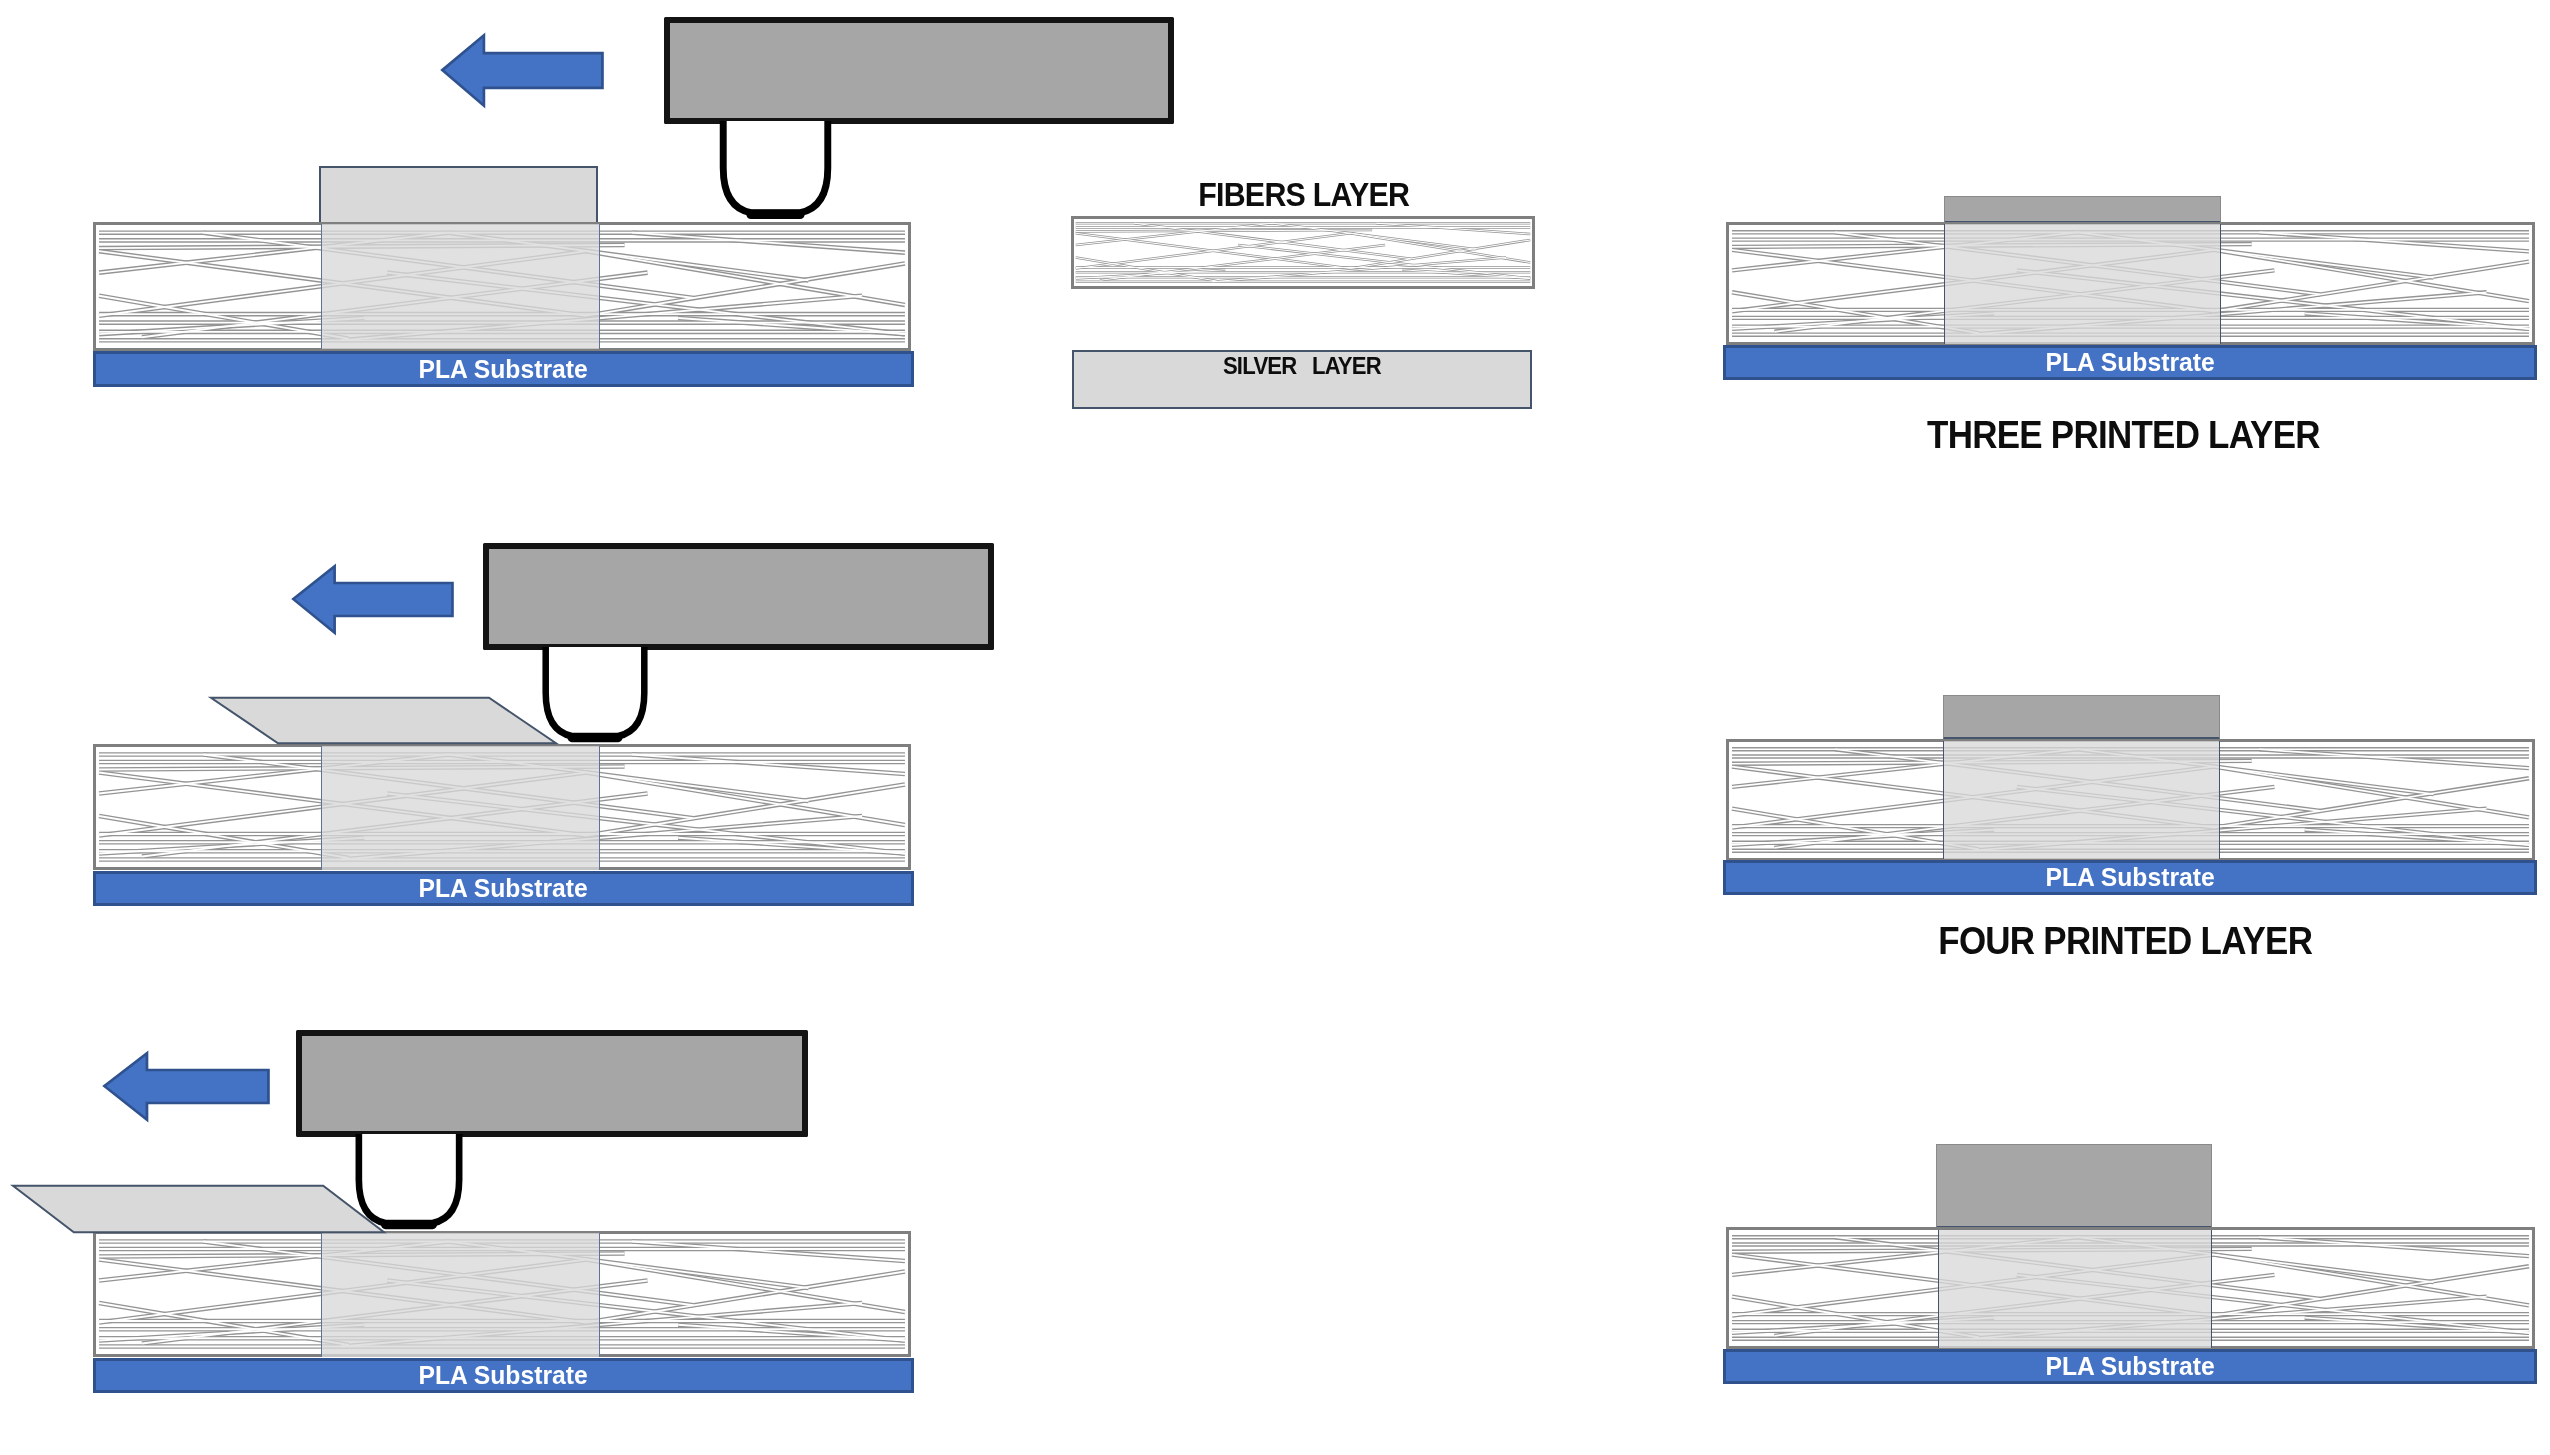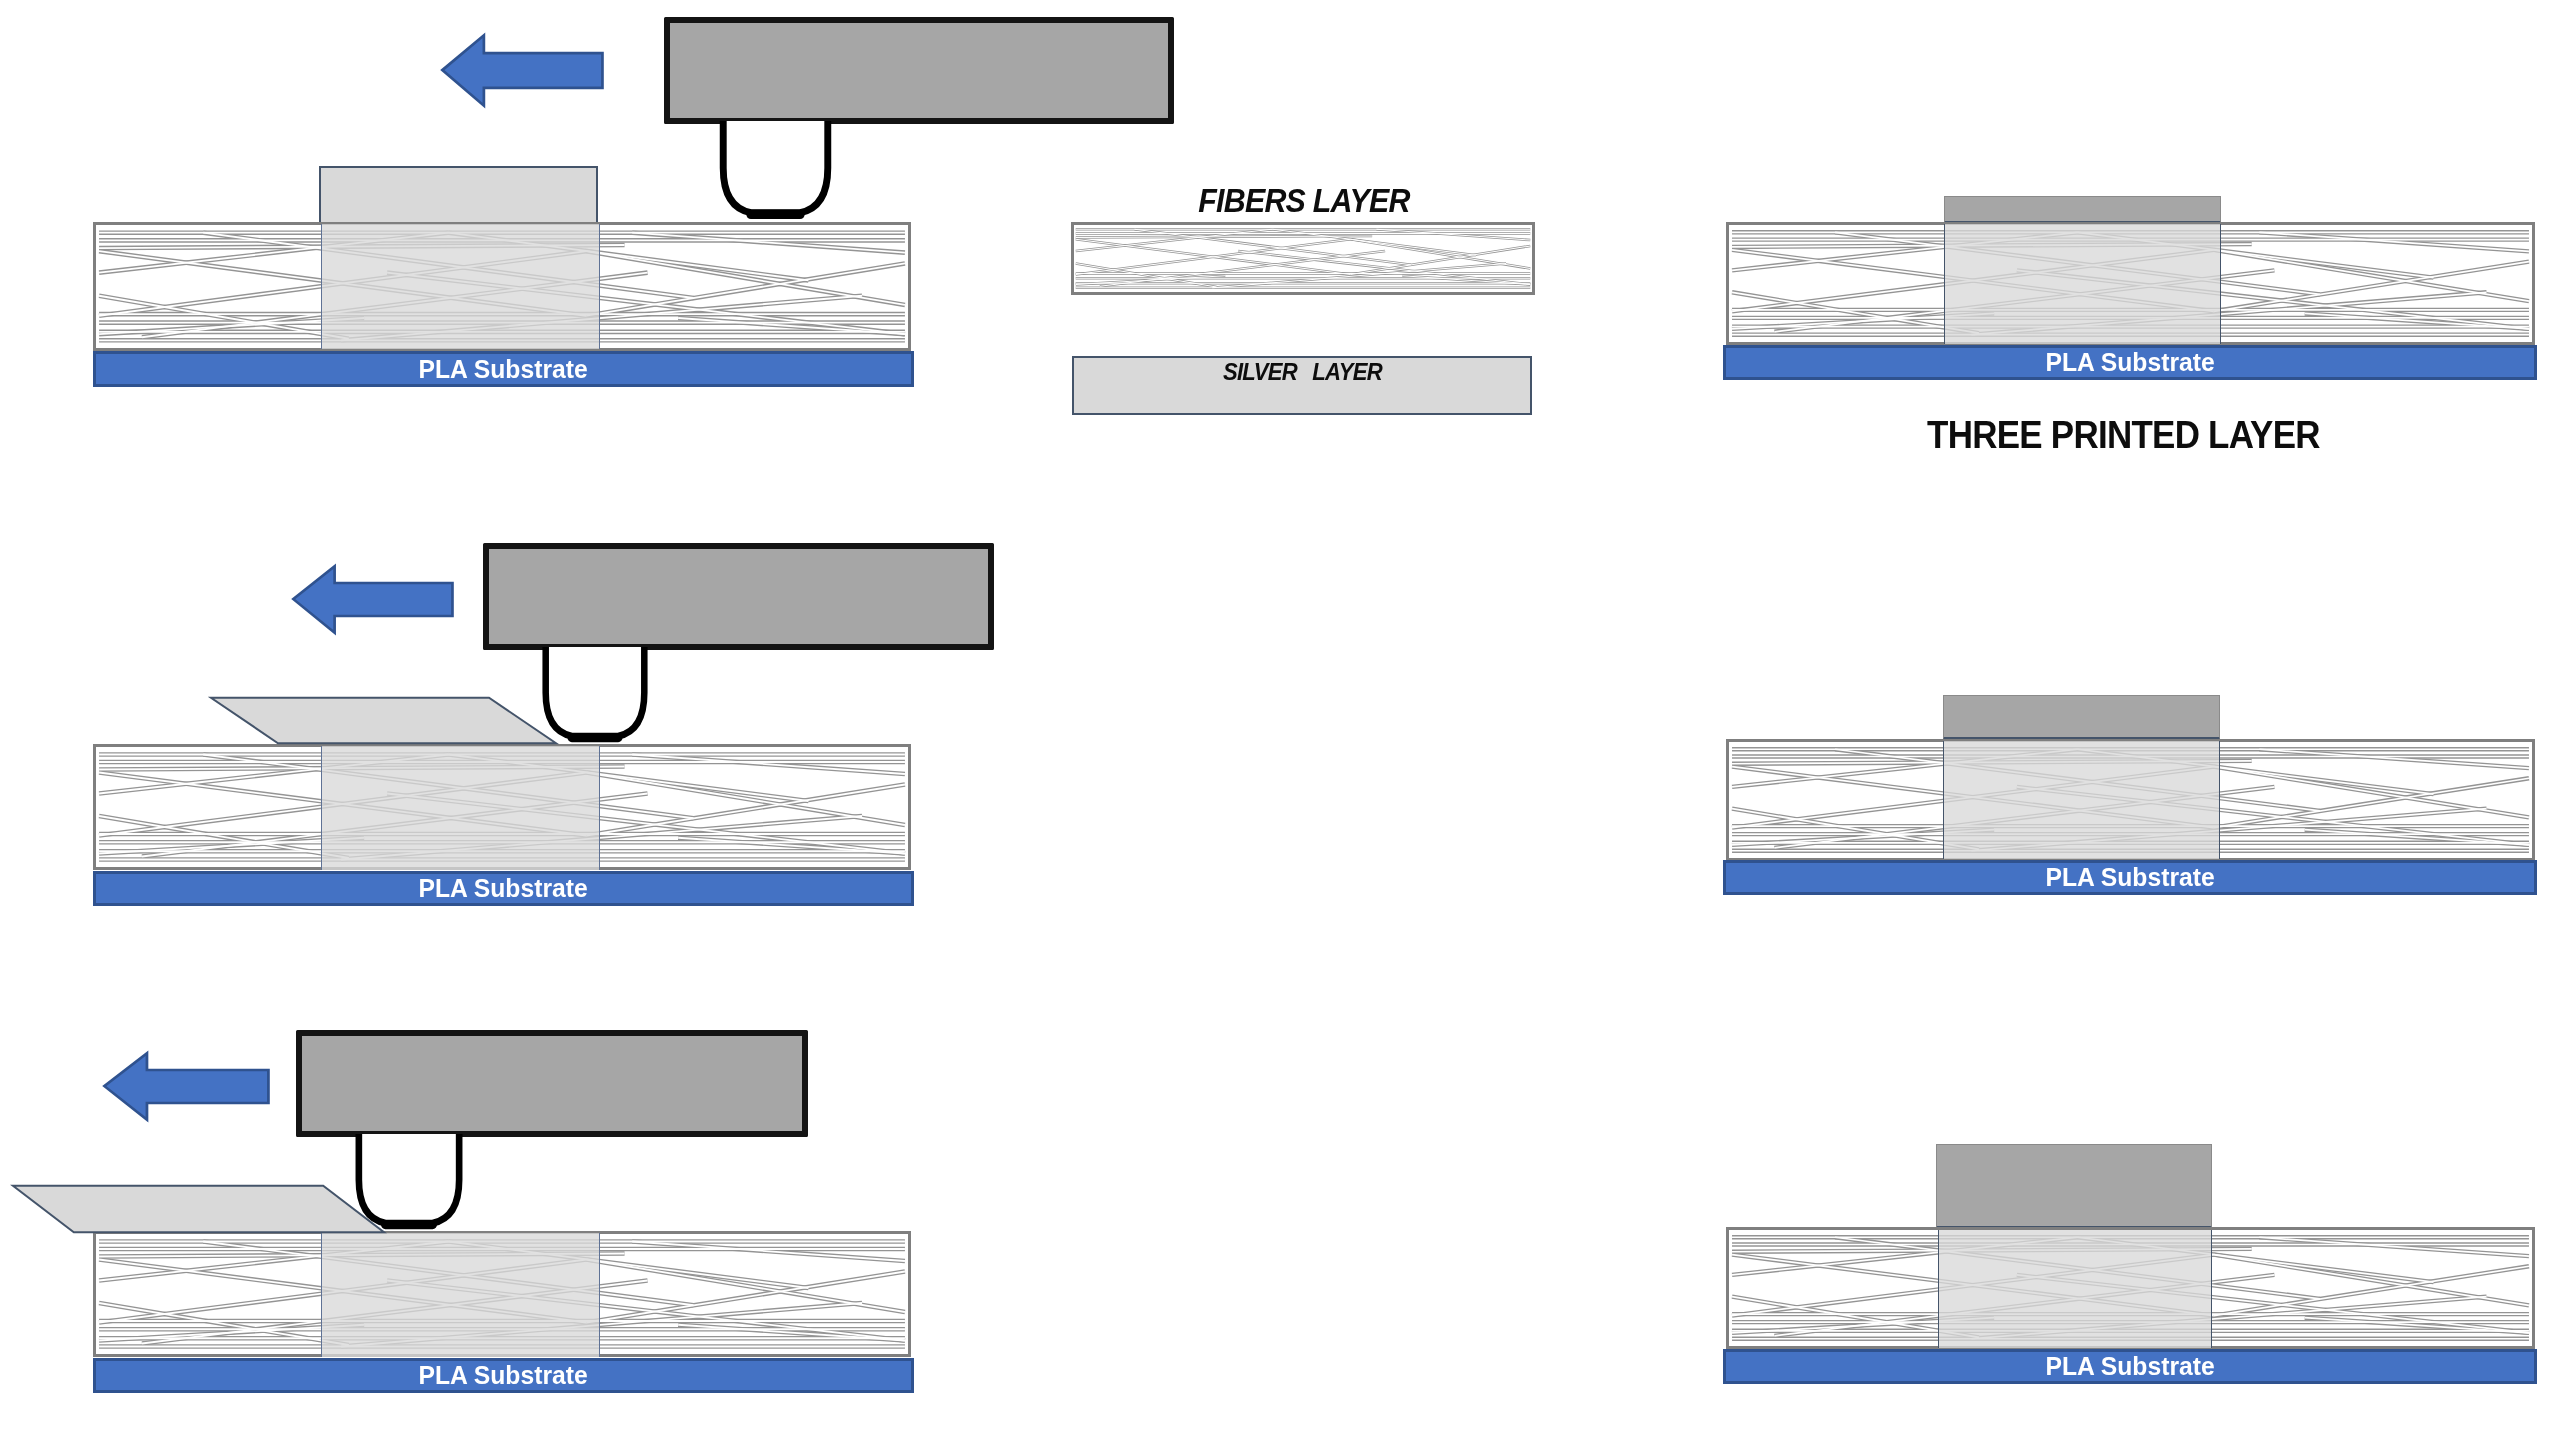--- a/index.html
+++ b/index.html
@@ -122,21 +122,21 @@
   </svg>
   <svg class="shape" style="left:350px;top:216px;width:118px;height:99px;" viewBox="0 0 160 130" preserveAspectRatio="none">
     <path d="M12 0 V60 Q12 110 48 117 H112 Q148 110 148 60 V0" fill="#ffffff" stroke="#000000" stroke-width="9"></path>
     <path d="M48 119 H112" stroke="#000000" stroke-width="12" stroke-linecap="round"></path>
   </svg>
   <div class="substrate abs" style="left:93px;top:440px;width:821px;height:35px;">
     <span class="sub-label">PLA Substrate</span>
   </div>
 </div>
 
-<div class="abs" style="left:1062px;top:176px;width:485px;height:231px;font-style:italic;">
+<div class="abs" style="left:1062px;top:170px;width:485px;height:231px;">
   <div class="legend-title abs" style="left:10.8px;top:6.2px;width:462px;">
     <span>FIBERS LAYER</span>
   </div>
   <div class="fiber-block abs" style="left:9.2px;top:46px;width:464px;height:73px;">
     <svg class="fibers" viewBox="0 0 1060 160" preserveAspectRatio="none">
       <use href="#fl" xlink:href="#fl" class="f-out"></use>
         <use href="#fl" xlink:href="#fl" class="f-in"></use>
     </svg>
   </div>
   <div class="legend-silver abs" style="left:10px;top:160px;width:460px;height:59px;">
@@ -166,20 +166,23 @@
   <div class="fiber-block abs" style="left:32px;top:262px;width:809px;height:122px;">
     <svg class="fibers" viewBox="0 0 1060 160" preserveAspectRatio="none">
       <use href="#fl" xlink:href="#fl" class="f-out"></use>
         <use href="#fl" xlink:href="#fl" class="f-in"></use>
     </svg>
   </div>
   <div class="column dark abs" style="left:249px;top:264px;width:277px;height:118px;"></div>
   <div class="substrate abs" style="left:29px;top:383px;width:814px;height:35px;">
     <span class="sub-label">PLA Substrate</span>
   </div>
+  <div class="stage-label abs" style="left:162px;top:443px;width:539px;">
+    <span>FOUR PRINTED LAYER</span>
+  </div>
 </div>
 
 <div class="abs" style="left:1694px;top:985px;width:857px;height:470px;">
   <div class="printed abs" style="left:242px;top:159px;width:276px;height:85px;"></div>
   <div class="fiber-block abs" style="left:32px;top:242px;width:809px;height:122px;">
     <svg class="fibers" viewBox="0 0 1060 160" preserveAspectRatio="none">
       <use href="#fl" xlink:href="#fl" class="f-out"></use>
         <use href="#fl" xlink:href="#fl" class="f-in"></use>
     </svg>
   </div>

